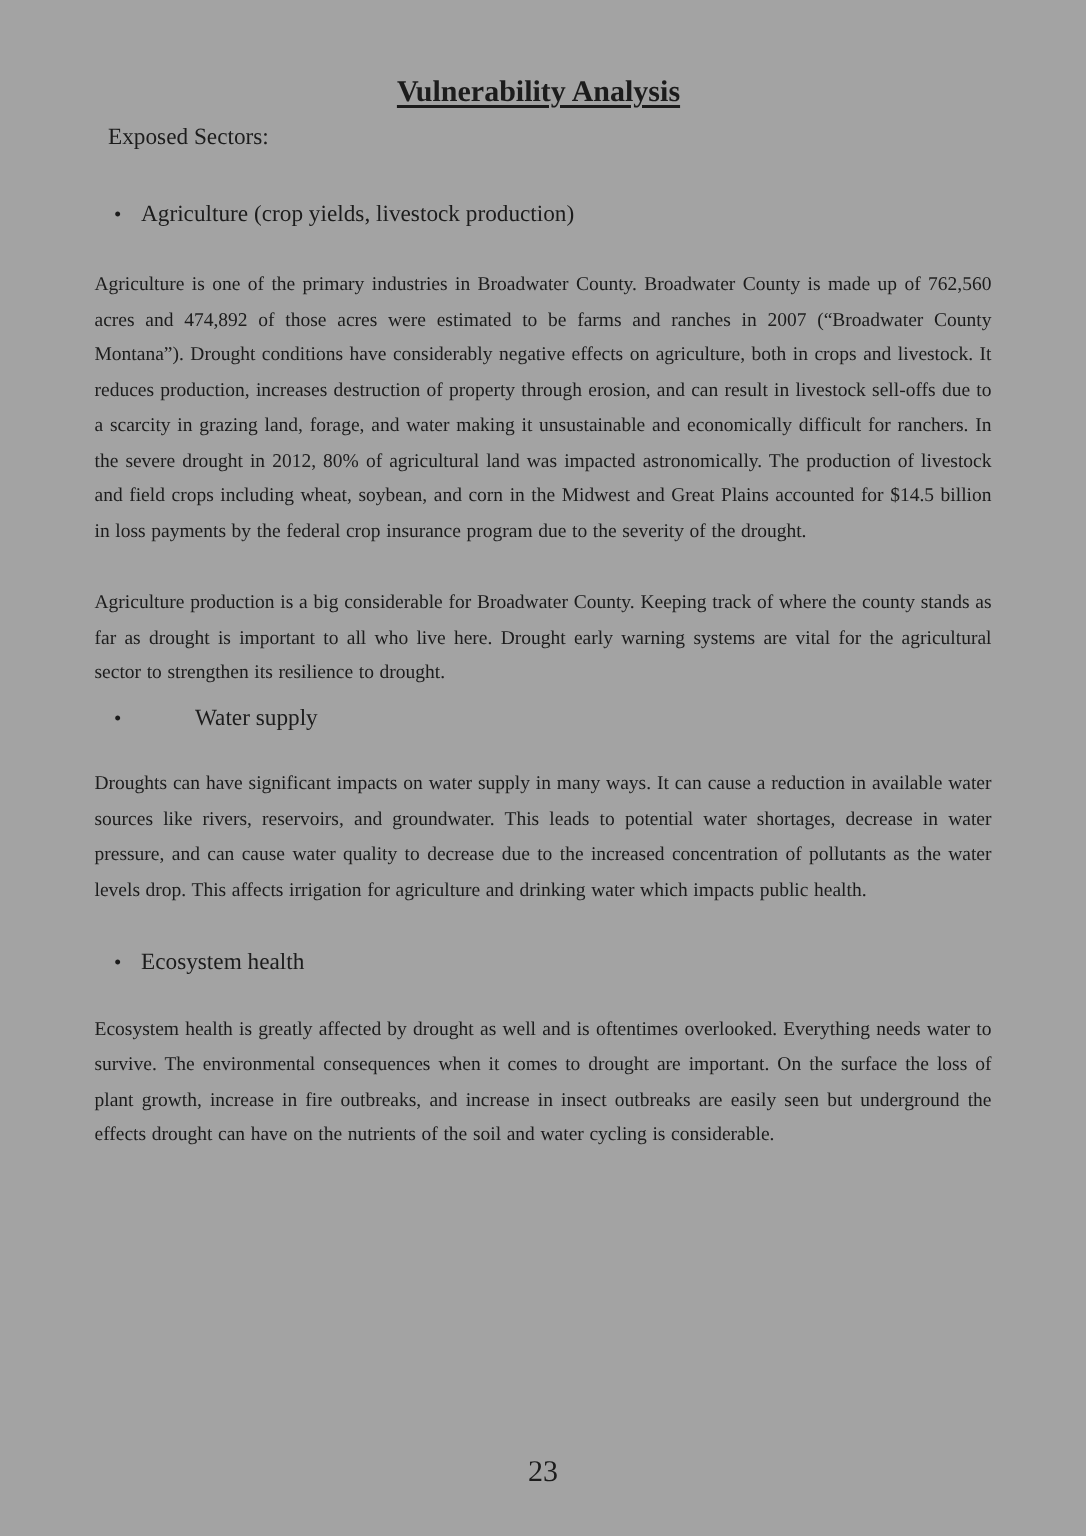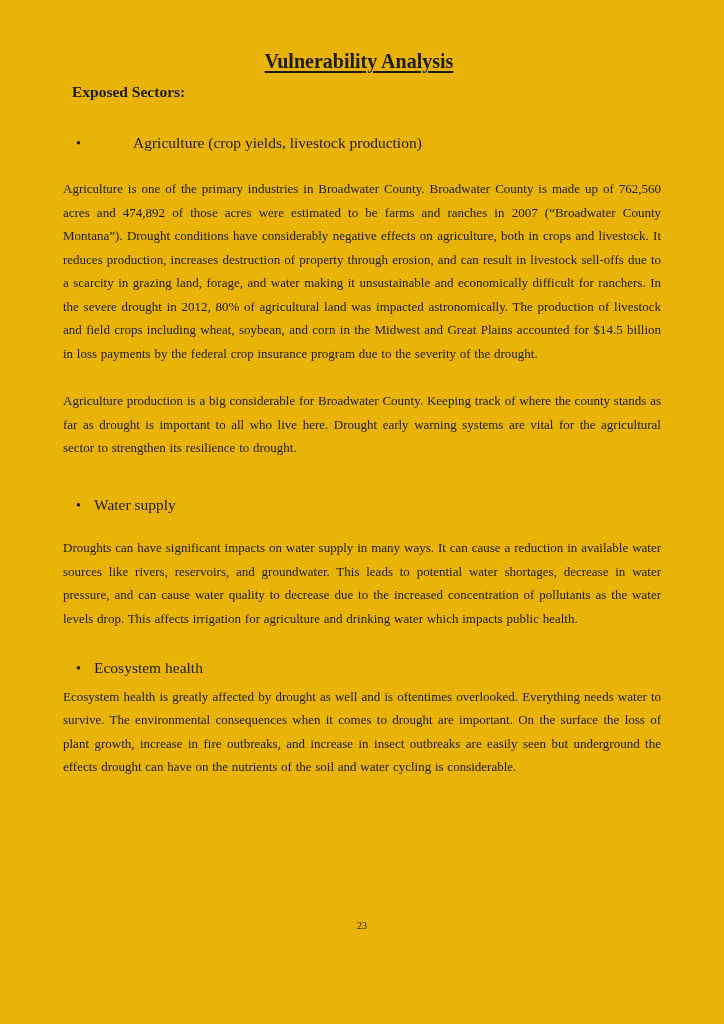--- a/index.html
+++ b/index.html
@@ -5,81 +5,81 @@
   html, body {
     margin: 0;
     padding: 0;
     background: #ffffff;
   }
   .page {
     position: relative;
     width: 724px;
     height: 1024px;
     margin: 0 auto;
-    background: #eab308;
+    background: #a3a3a3;
     font-family: "Liberation Serif", "DejaVu Serif", serif;
     color: #1c1c1c;
     box-sizing: border-box;
     padding: 48px 63px 0 63px;
     overflow: hidden;
   }
   .doc-title {
     text-align: center;
     font-size: 20px;
     font-weight: bold;
     line-height: 26px;
     margin: 0;
   }
   .doc-title .title-text {
     text-decoration: underline;
     text-underline-offset: 3px;
     padding-right: 6px;
   }
   .section-heading {
     font-size: 15.5px;
-    font-weight: bold;
+    font-weight: normal;
     line-height: 23.5px;
     margin: 6px 0 16px 9px;
   }
   .bullet-item {
     display: flex;
     align-items: baseline;
     font-size: 15.5px;
     line-height: 23.5px;
     margin-left: 13px;
   }
   .bullet-item .dot {
     width: 18px;
     flex: 0 0 18px;
     font-size: 14px;
   }
   .bullet-item .dot::before {
     content: "\2022";
   }
-  .bullet-agriculture { margin-top: 27px; gap: 39px; }
-  .bullet-water       { margin-top: 33px; }
+  .bullet-agriculture { margin-top: 27px; }
+  .bullet-water       { margin-top: 7px; gap: 36px; }
   .bullet-ecosystem   { margin-top: 26px; }
   .body-para {
     font-size: 13px;
     line-height: 23.5px;
     text-align: justify;
     margin: 0;
     word-spacing: 0.5px;
   }
   .para-1 { margin-top: 22px; }
   .para-2 { margin-top: 24px; }
   .para-3 { margin-top: 19px; }
-  .para-4 { margin-top: 4px; }
+  .para-4 { margin-top: 19px; }
   .page-number {
     position: absolute;
     left: 0;
     right: 0;
-    top: 920px;
+    top: 970px;
     text-align: center;
-    font-size: 10px;
+    font-size: 20px;
   }
 </style>
 </head>
 <body>
 
 <div class="page">
 
   <h1 class="doc-title"><span class="title-text">Vulnerability Analysis</span></h1>
 
   <h2 class="section-heading">Exposed Sectors:</h2>

